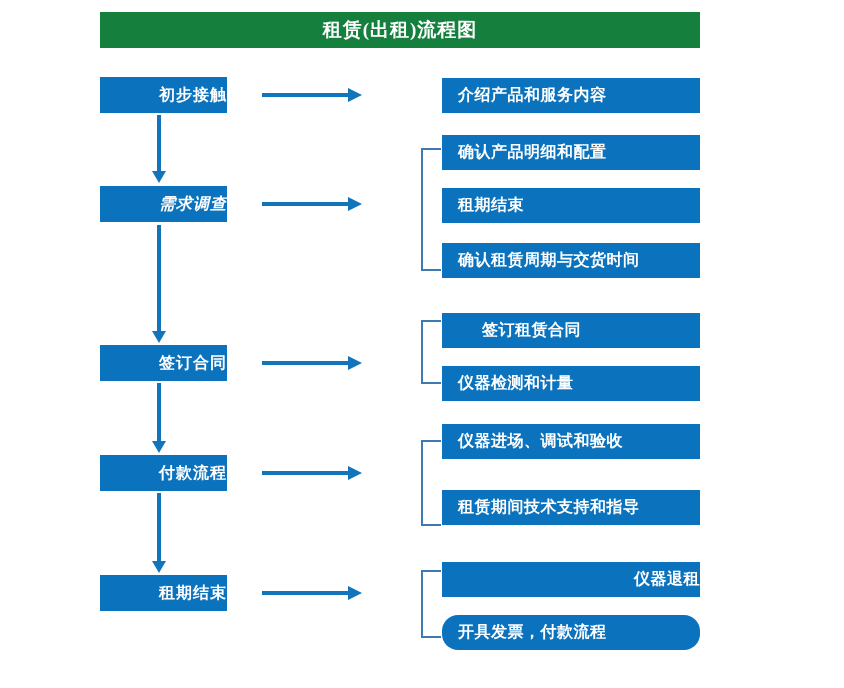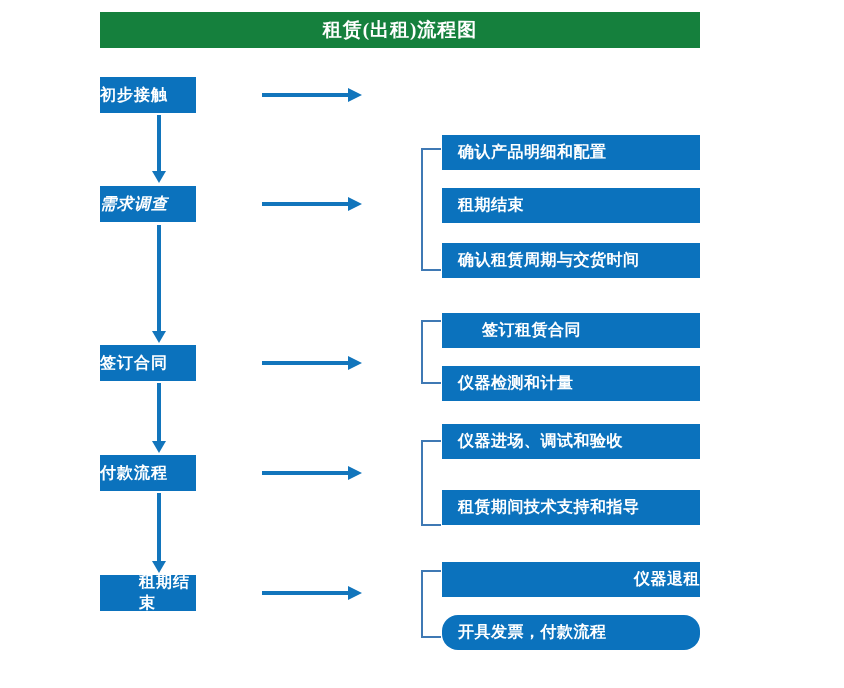--- a/index.html
+++ b/index.html
@@ -40,23 +40,23 @@
   .node {
     position: absolute;
     background: #0b72bd;
     color: #ffffff;
     font-weight: bold;
     display: flex;
     align-items: center;
     box-sizing: border-box;
   }
   .node.left {
-    width: 96px;
+    width: 127px;
     height: 36px;
-    justify-content: flex-start;
+    justify-content: flex-end;
     font-size: 16px;
     letter-spacing: 1px;
   }
   .node.right {
     left: 442px;
     width: 258px;
     height: 35px;
     justify-content: flex-start;
     padding-left: 16px;
     font-size: 16px;
@@ -194,20 +194,23 @@
   </div>
 
   <div class="bracket" style="top:148px; height:123px;"></div>
 
   <div class="bracket" style="top:320px; height:64px;"></div>
 
   <div class="bracket" style="top:440px; height:86px;"></div>
 
   <div class="bracket" style="top:570px; height:68px;"></div>
 
+  <div class="node right" style="top:78px;">
+    <span>介绍产品和服务内容</span>
+  </div>
 
   <div class="node right" style="top:135px;">
     <span>确认产品明细和配置</span>
   </div>
 
   <div class="node right" style="top:188px;">
     <span>租期结束</span>
   </div>
 
   <div class="node right" style="top:243px;">

